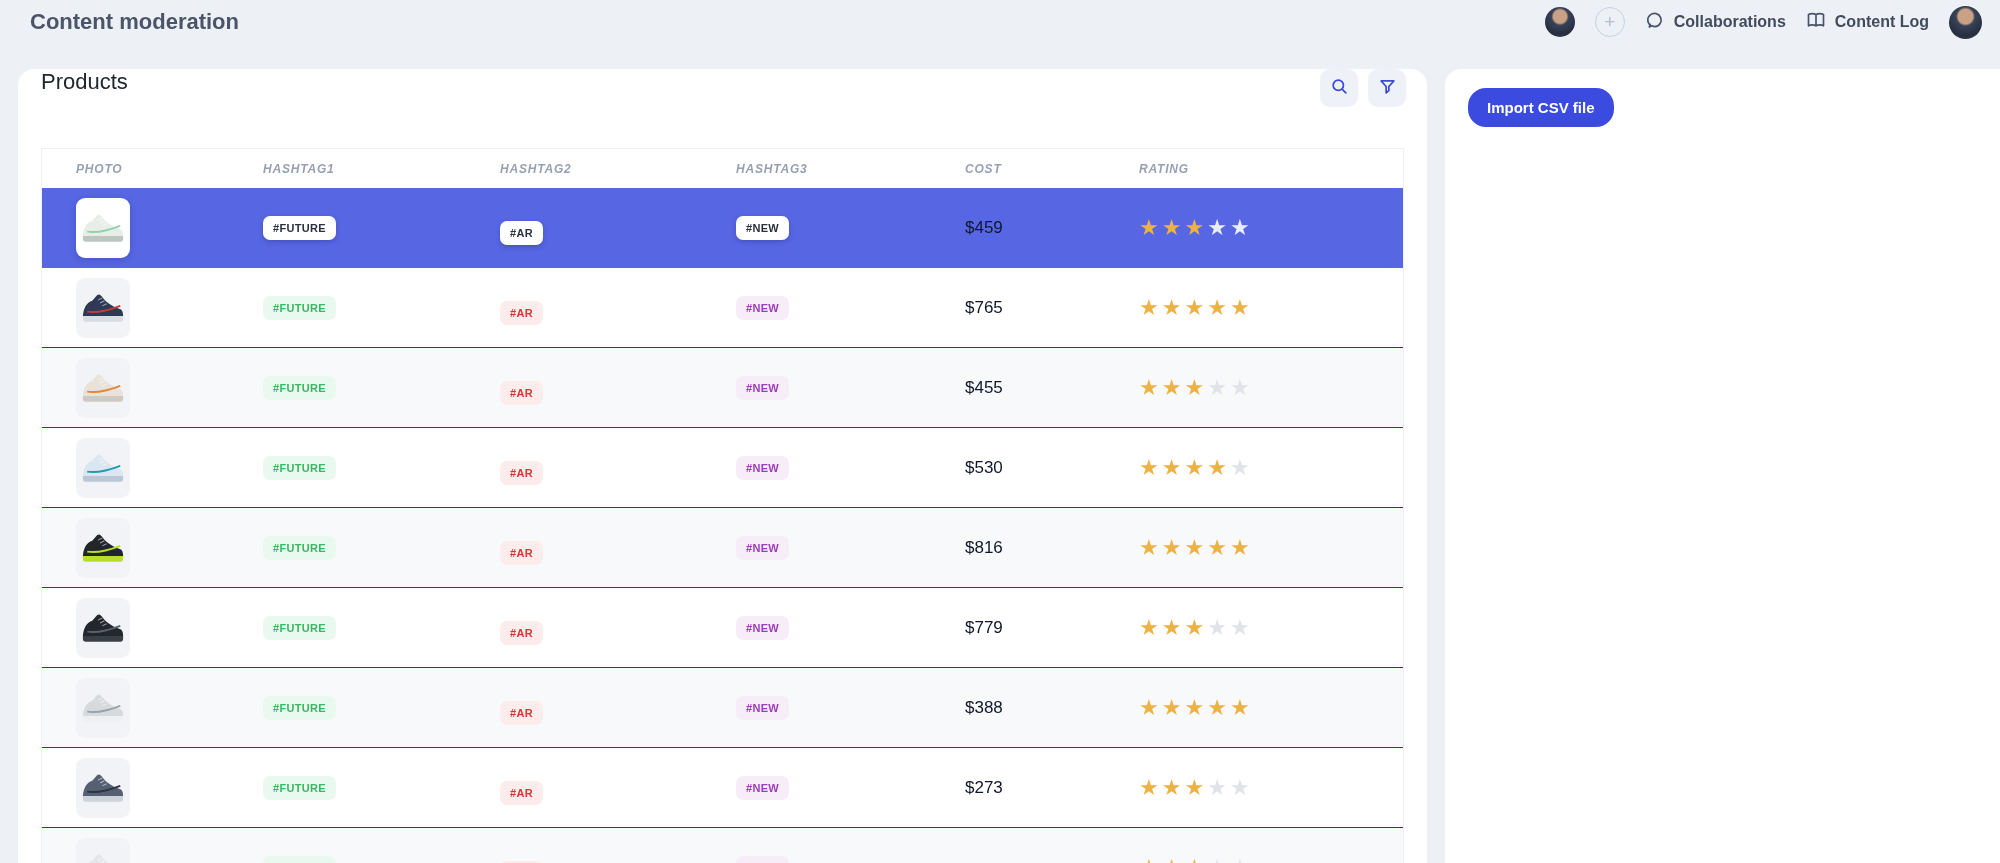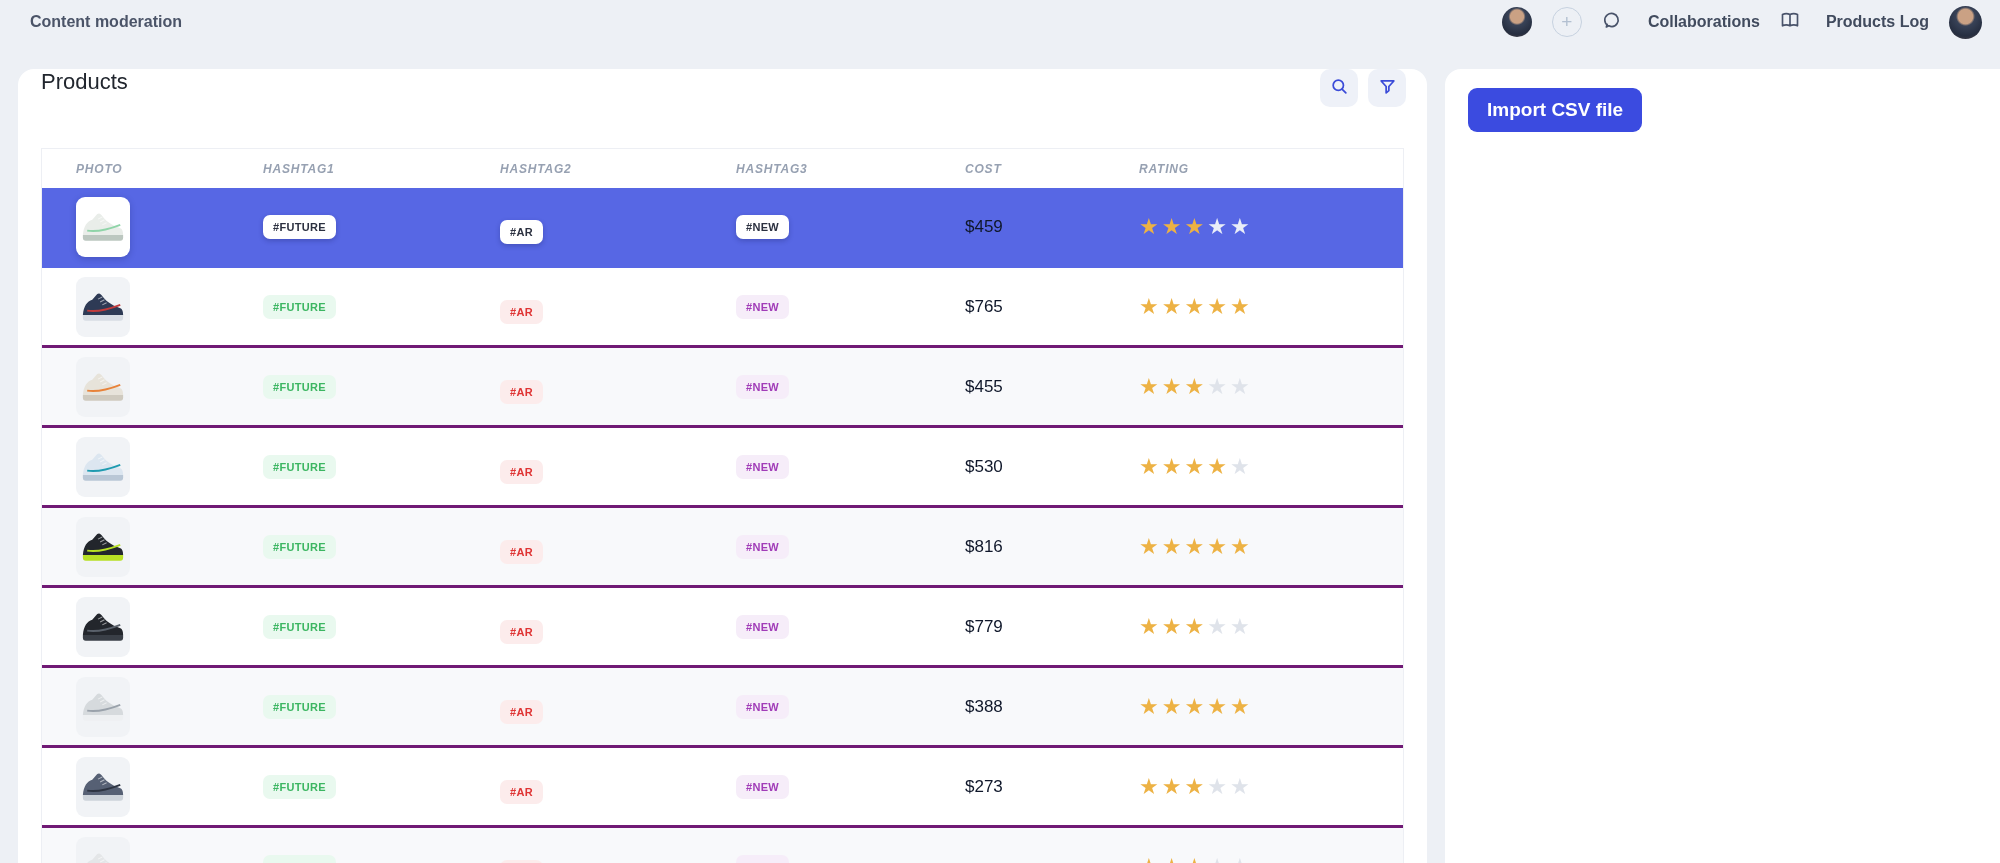--- a/index.html
+++ b/index.html
@@ -10,35 +10,35 @@
     font-family:"Liberation Sans", sans-serif;
     -webkit-font-smoothing:antialiased;
   }
 
   
   .topbar {
     position:absolute; top:0; left:0; width:2000px; height:44px;
     display:flex; align-items:center; justify-content:space-between;
     padding:0 18px 0 30px;
   }
-  .topbar-title { font-size:16px; font-weight:700; color:#4b5468; }
+  .topbar-title { font-size:22px; font-weight:700; color:#4b5468; }
   .topbar-right { display:flex; align-items:center; gap:20px; }
   .avatar {
     width:30px; height:30px; border-radius:50%; overflow:hidden; flex:none;
     background:radial-gradient(circle at 50% 32%, #caa184 0 26%, #384257 34%, #262e40 70%, #53484a 100%);
     border:none; cursor:pointer;
   }
   .avatar.big { width:33px; height:33px; }
   .plus-btn {
     width:30px; height:30px; border-radius:50%; border:1.6px solid #c7d2e0;
     background:transparent; color:#b3c0d1; font-size:19px; line-height:26px;
     text-align:center; cursor:pointer; flex:none;
   }
   .top-link {
-    display:flex; align-items:center; gap:26px; cursor:pointer;
+    display:flex; align-items:center; gap:9px; cursor:pointer;
     color:#414b5e; font-size:16px; font-weight:700;
   }
   .top-link svg { stroke:#49536a; }
 
   
   .products-card {
     position:absolute; top:69px; left:18px; width:1409px; height:850px;
     background:#fff; border-radius:16px;
   }
   .panel-head {
@@ -58,21 +58,21 @@
   .trow {
     display:grid;
     grid-template-columns:187px 237px 236px 229px 174px 1fr;
     align-items:center; padding-left:34px;
   }
   .thead { height:39px;font-style:italic; }
   .thead .th {
     font-size:12px; font-weight:600; letter-spacing:.8px;
     color:#97a1b2; text-transform:uppercase;
   }
-  .row { height:80px; background:#fff; border-bottom:3px solid #701a75; cursor:pointer; }
+  .row { height:80px; background:#fff; border-bottom:1px solid #701a75; cursor:pointer; }
   .row.alt { background:#f8f9fb; }
   .row.selected { background:#5767e4; border-bottom-color:#5767e4; }
 
   .tile {
     width:54px; height:60px; border-radius:9px; background:#f1f3f6;
     display:flex; align-items:center; justify-content:center; overflow:hidden;
   }
   .row.selected .tile { background:#ffffff; box-shadow:0 2px 6px rgba(20,30,90,.25); }
 
   .tag {
@@ -92,22 +92,22 @@
   .stars .off { color:#dfe3ea; }
   .row.selected .stars .off { color:#e9edf8; }
 
   
   .side-card {
     position:absolute; top:69px; left:1445px; width:575px; height:850px;
     background:#fff; border-radius:16px;
   }
   .import-btn {
     margin:19px 0 0 23px; padding:11px 19px;
-    background:#3b4be0; color:#fff; font-size:19px; font-weight:700;
-    border:none; border-radius:9px; cursor:pointer;
+    background:#3b4be0; color:#fff; font-size:15px; font-weight:700;
+    border:none; border-radius:18px; cursor:pointer;
     font-family:"Liberation Sans", sans-serif;
   }
 </style>
 </head>
 <body>
 
 <header class="topbar">
   <div class="topbar-title">Content moderation</div>
   <div class="topbar-right">
     <div class="avatar"></div>
@@ -119,21 +119,21 @@
         </svg>
       </span>
       <span>Collaborations</span>
     </div>
     <div class="top-link">
       <span>
         <svg width="20" height="20" viewBox="0 0 24 24" fill="none" stroke-width="2" stroke-linecap="round" stroke-linejoin="round">
           <path d="M3 5.5c3-1.6 6-1.6 9 0v13.5c-3-1.6-6-1.6-9 0zM12 5.5c3-1.6 6-1.6 9 0v13.5c-3-1.6-6-1.6-9 0z"></path>
         </svg>
       </span>
-      <span>Products Log</span>
+      <span>Content Log</span>
     </div>
     <div class="avatar big"></div>
   </div>
 </header>
 
 <section class="products-card">
   <div class="panel-head">
     <h1 class="panel-title">Products</h1>
     <button class="icon-btn">
       <span>

